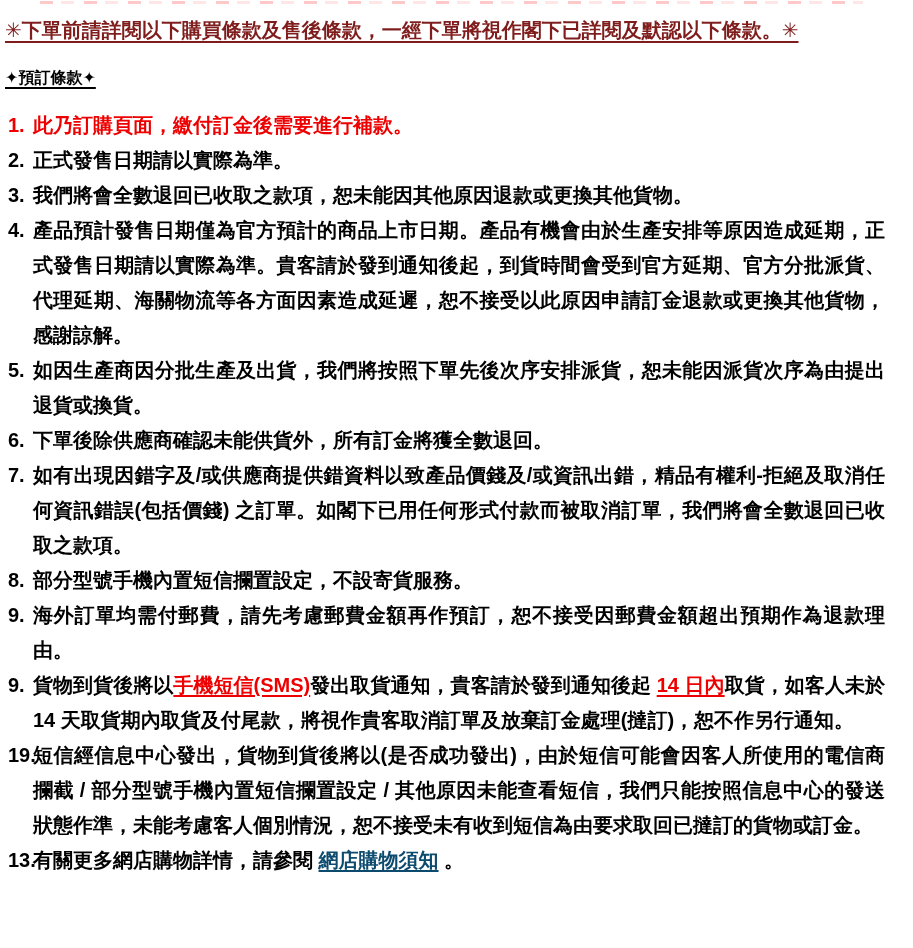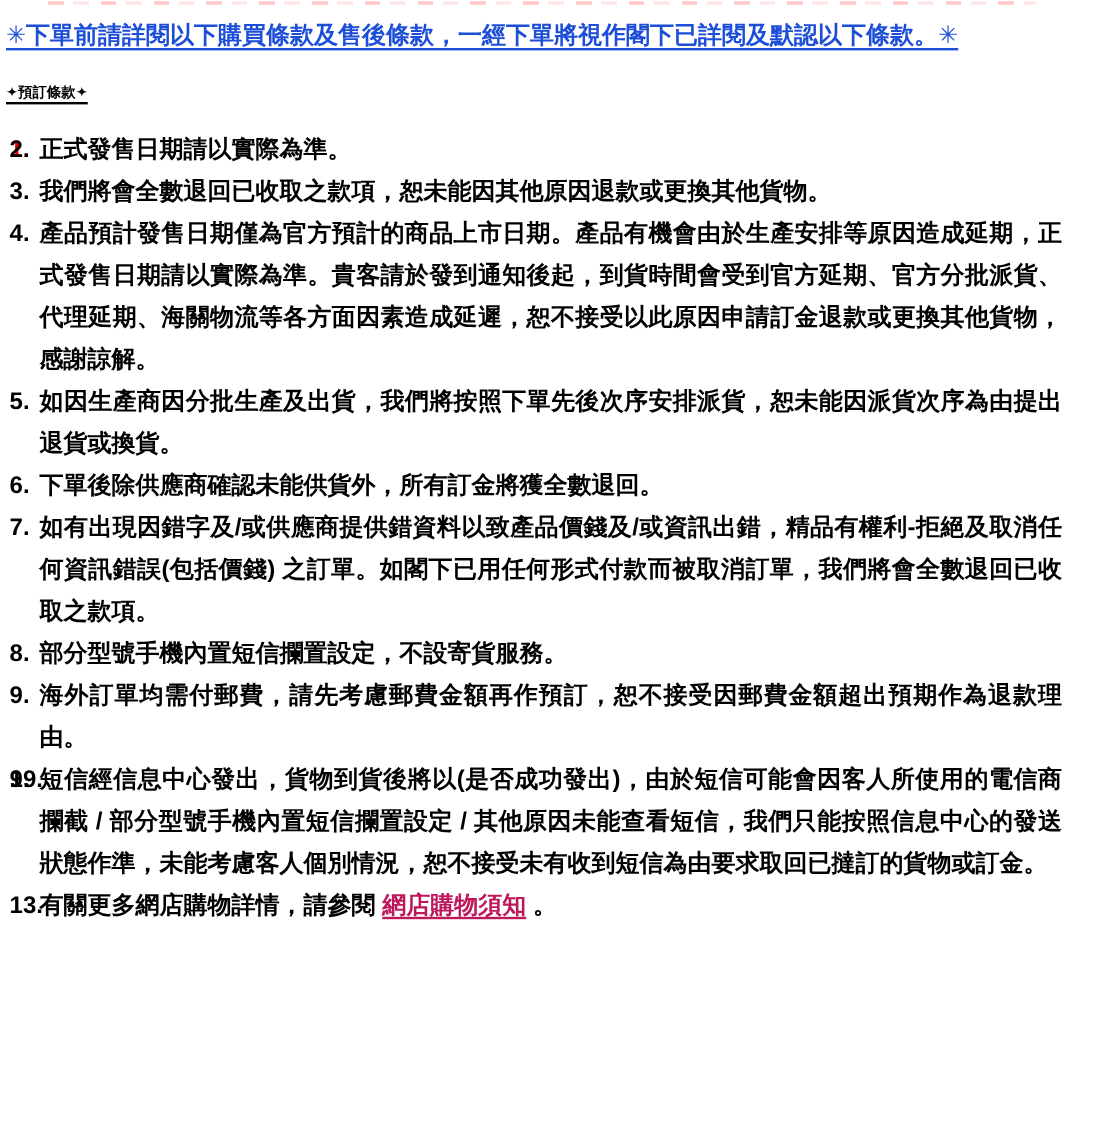--- a/index.html
+++ b/index.html
@@ -28,27 +28,27 @@
       rgba(255, 255, 255, 0) 34px, rgba(255, 255, 255, 0) 44px);
     overflow: hidden;
   }
   .doc {
     padding: 13px 28px 2px 5px;
     font-size: 20px;
     line-height: 35px;
   }
   .notice {
     margin: 0 0 12px 0;
-    color: #1d4ed8;
+    color: #7f1d1d;
     text-decoration: underline;
     text-decoration-thickness: 2px;
     text-underline-offset: 4px;
   }
   .section-title {
-    font-size: 12px;
+    font-size: 16px;
     font-weight: 700;
     margin: 0 0 13px 0;
     text-decoration: underline;
     text-decoration-thickness: 2px;
     text-underline-offset: 4px;
   }
   .terms {
     list-style: none;
     margin: 0;
     padding: 0;
@@ -64,44 +64,44 @@
     top: 0;
   }
   .term-item.red { color: #ee0000; }
   .seg-ru {
     color: #ee0000;
     text-decoration: underline;
     text-decoration-thickness: 2px;
     text-underline-offset: 3px;
   }
   .seg-link {
-    color: #be185d;
+    color: #0c4a6e;
     text-decoration: underline;
     text-decoration-thickness: 2px;
     text-underline-offset: 3px;
     cursor: pointer;
   }
 </style>
 </head>
 <body>
 
 <div class="cropped-remnant"></div>
 
 <div class="doc">
   <p class="notice">✳下單前請詳閱以下購買條款及售後條款，一經下單將視作閣下已詳閱及默認以下條款。✳</p>
 
   <h2 class="section-title">✦預訂條款✦</h2>
 
   <ol class="terms">
-      <li class="term-item red"><span class="term-num">1.</span></li>
+      <li class="term-item red"><span class="term-num">1.</span><span class="term-text"><span>此乃訂購頁面，繳付訂金後需要進行補款。</span></span></li>
       <li class="term-item"><span class="term-num">2.</span><span class="term-text"><span>正式發售日期請以實際為準。</span></span></li>
       <li class="term-item"><span class="term-num">3.</span><span class="term-text"><span>我們將會全數退回已收取之款項，恕未能因其他原因退款或更換其他貨物。</span></span></li>
       <li class="term-item"><span class="term-num">4.</span><span class="term-text"><span>產品預計發售日期僅為官方預計的商品上市日期。產品有機會由於生產安排等原因造成延期，正式發售日期請以實際為準。貴客請於發到通知後起，到貨時間會受到官方延期、官方分批派貨、代理延期、海關物流等各方面因素造成延遲，恕不接受以此原因申請訂金退款或更換其他貨物，感謝諒解。</span></span></li>
       <li class="term-item"><span class="term-num">5.</span><span class="term-text"><span>如因生產商因分批生產及出貨，我們將按照下單先後次序安排派貨，恕未能因派貨次序為由提出退貨或換貨。</span></span></li>
       <li class="term-item"><span class="term-num">6.</span><span class="term-text"><span>下單後除供應商確認未能供貨外，所有訂金將獲全數退回。</span></span></li>
       <li class="term-item"><span class="term-num">7.</span><span class="term-text"><span>如有出現因錯字及/或供應商提供錯資料以致產品價錢及/或資訊出錯，精品有權利-拒絕及取消任何資訊錯誤(包括價錢) 之訂單。如閣下已用任何形式付款而被取消訂單，我們將會全數退回已收取之款項。</span></span></li>
       <li class="term-item"><span class="term-num">8.</span><span class="term-text"><span>部分型號手機內置短信攔置設定，不設寄貨服務。</span></span></li>
       <li class="term-item"><span class="term-num">9.</span><span class="term-text"><span>海外訂單均需付郵費，請先考慮郵費金額再作預訂，恕不接受因郵費金額超出預期作為退款理由。</span></span></li>
-      <li class="term-item"><span class="term-num">9.</span></li>
+      <li class="term-item"><span class="term-num">9.</span><span class="term-text"><span>貨物到貨後將以</span><span class="seg-ru">手機短信(SMS)</span><span>發出取貨通知，貴客請於發到通知後起 </span><span class="seg-ru">14 日內</span><span>取貨，如客人未於 14 天取貨期內取貨及付尾款，將視作貴客取消訂單及放棄訂金處理(撻訂)，恕不作另行通知。</span></span></li>
       <li class="term-item"><span class="term-num">19.</span><span class="term-text"><span>短信經信息中心發出，貨物到貨後將以(是否成功發出)，由於短信可能會因客人所使用的電信商攔截 / 部分型號手機內置短信攔置設定 / 其他原因未能查看短信，我們只能按照信息中心的發送狀態作準，未能考慮客人個別情況，恕不接受未有收到短信為由要求取回已撻訂的貨物或訂金。</span></span></li>
       <li class="term-item"><span class="term-num">13.</span><span class="term-text"><span>有關更多網店購物詳情，請參閱 </span><a class="seg-link">網店購物須知</a><span> 。</span></span></li>
     </ol>
 </div>
 
 </body></html>

